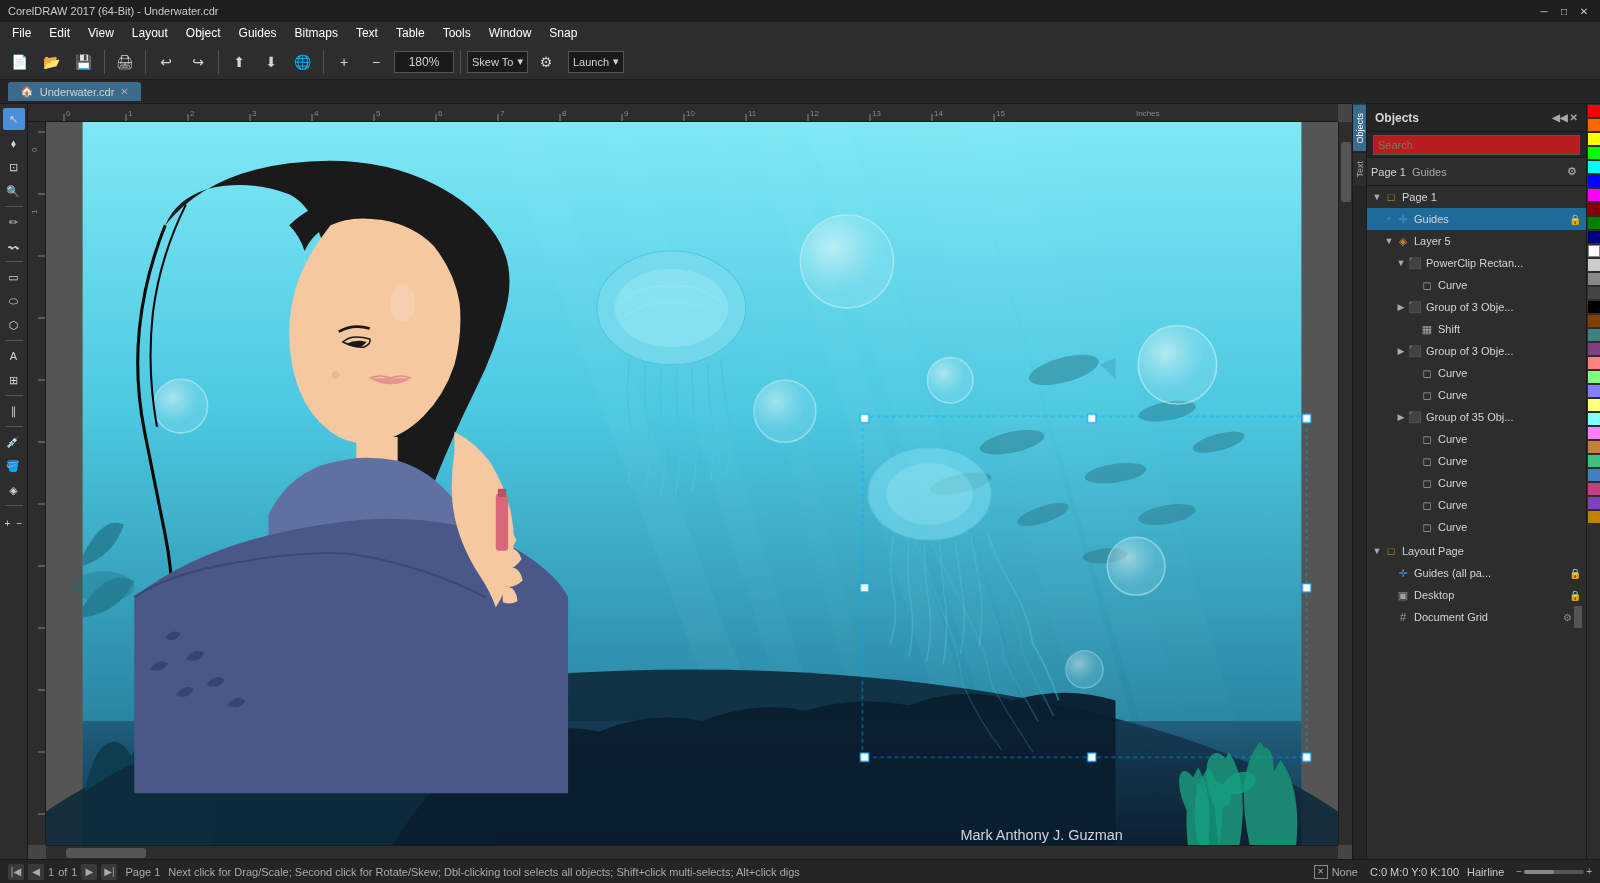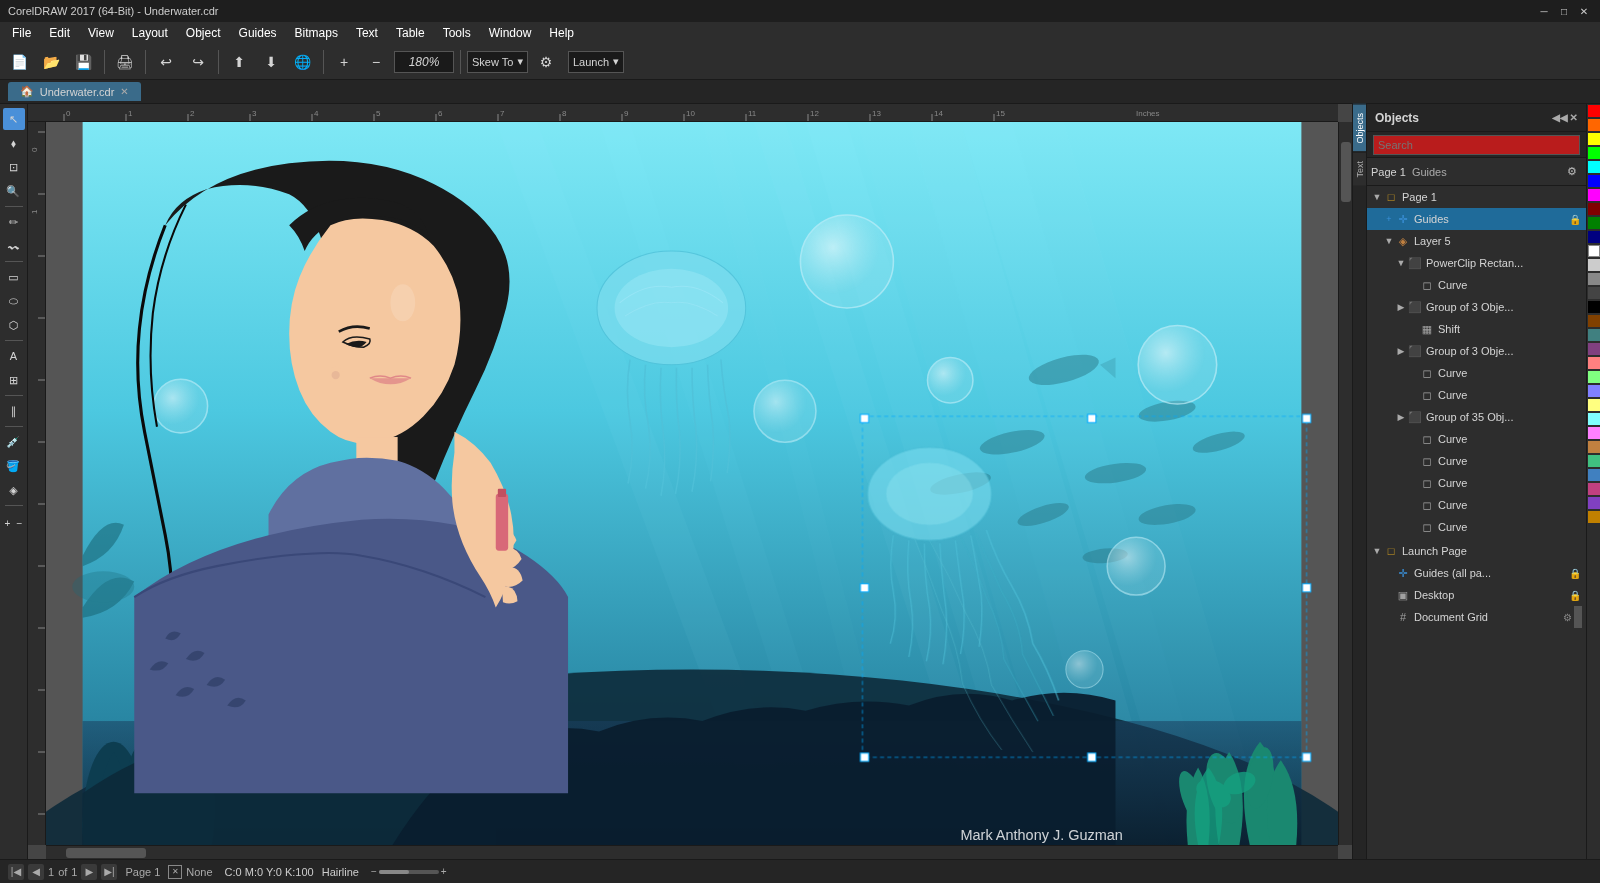--- a/index.html
+++ b/index.html
@@ -45,21 +45,21 @@
       padding: 0 6px;
       gap: 4px;
       border-bottom: 1px solid #1a1a1a;
     }
     .tb-btn {
       width: 28px; height: 28px;
       display: flex; align-items: center; justify-content: center;
       cursor: pointer; border-radius: 3px; color: #d4d4d4; font-size: 14px;
     }
     .tb-sep { width: 1px; height: 24px; background: #555; margin: 0 2px; }
-    .tb-zoom { background: #1a1a1a; border: 1px solid #555; color: #d4d4d4; width: 60px; height: 22px; text-align: center; font-size: 12px; padding: 0 4px; font-style: italic; }
+    .tb-zoom { background: #1a1a1a; border: 1px solid #555; color: #d4d4d4; width: 60px; height: 22px; text-align: center; font-size: 12px; padding: 0 4px; }
 
     
     #tab-bar {
       height: 24px;
       background: #252525;
       display: flex;
       align-items: center;
       padding: 0 8px;
       border-bottom: 1px solid #1a1a1a;
     }
@@ -266,21 +266,21 @@
   <div class="menu-item">Edit</div>
   <div class="menu-item">View</div>
   <div class="menu-item">Layout</div>
   <div class="menu-item">Object</div>
   <div class="menu-item">Guides</div>
   <div class="menu-item">Bitmaps</div>
   <div class="menu-item">Text</div>
   <div class="menu-item">Table</div>
   <div class="menu-item">Tools</div>
   <div class="menu-item">Window</div>
-  <div class="menu-item">Help</div>
+  <div class="menu-item">Snap</div>
 </div>
 
 <div id="toolbar">
   <div class="tb-btn">📄</div>
   <div class="tb-btn">📂</div>
   <div class="tb-btn">💾</div>
   <div class="tb-sep"></div>
   <div class="tb-btn">🖨</div>
   <div class="tb-sep"></div>
   <div class="tb-btn">↩</div>
@@ -741,21 +741,21 @@
         </div>
         <div class="tree-item" style="padding-left:40px;">
           <span class="tree-arrow" style="width:12px;"></span>
           <span class="tree-icon" style="color:#a0a0a0;">◻</span>
           <span class="tree-label">Curve</span>
         </div>
 
         <div class="tree-item" style="padding-left:4px;margin-top:2px;">
           <span class="tree-arrow">▼</span>
           <span class="tree-icon" style="color:#d4a020;">□</span>
-          <span class="tree-label">Launch Page</span>
+          <span class="tree-label">Layout Page</span>
         </div>
 
         <div class="tree-item" style="padding-left:16px;">
           <span class="tree-arrow" style="width:12px;"></span>
           <span class="tree-icon" style="color:#3a90d9;">✛</span>
           <span class="tree-label">Guides (all pa...</span>
           <span class="tree-lock" style="color:#90c0ff;">🔒</span>
         </div>
 
         <div class="tree-item" style="padding-left:16px;">
@@ -818,20 +818,23 @@
     <div class="page-btn">|◀</div>
     <div class="page-btn">◀</div>
     <span style="font-size:11px;">1</span>
     <span style="font-size:11px;"> of </span>
     <span style="font-size:11px;">1</span>
     <div class="page-btn">▶</div>
     <div class="page-btn">▶|</div>
     <span style="margin-left:4px;font-size:11px;">Page 1</span>
   </div>
 
+  <div style="flex:1;">
+    <span style="font-size:11px;color:#aaa;">Next click for Drag/Scale; Second click for Rotate/Skew; Dbl-clicking tool selects all objects; Shift+click multi-selects; Alt+click digs</span>
+  </div>
 
   <div id="color-display" style="display:flex;align-items:center;gap:4px;">
     <span style="width:14px;height:14px;background:transparent;border:1px solid #888;display:inline-flex;align-items:center;justify-content:center;">
       <span style="font-size:8px;color:#aaa;">✕</span>
     </span>
     <span style="font-size:11px;color:#aaa;">None</span>
     <span style="font-size:11px;color:#ccc;margin-left:8px;">C:0 M:0 Y:0 K:100</span>
     <span style="font-size:11px;color:#ccc;margin-left:4px;">Hairline</span>
 
     <div style="display:flex;align-items:center;gap:2px;margin-left:8px;">

